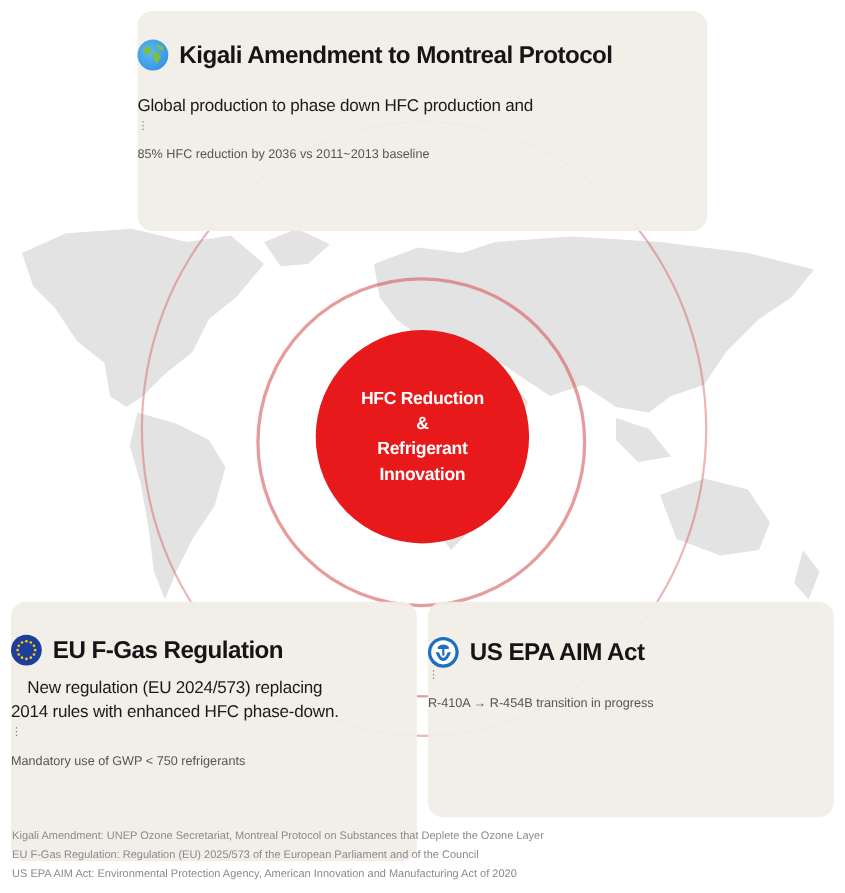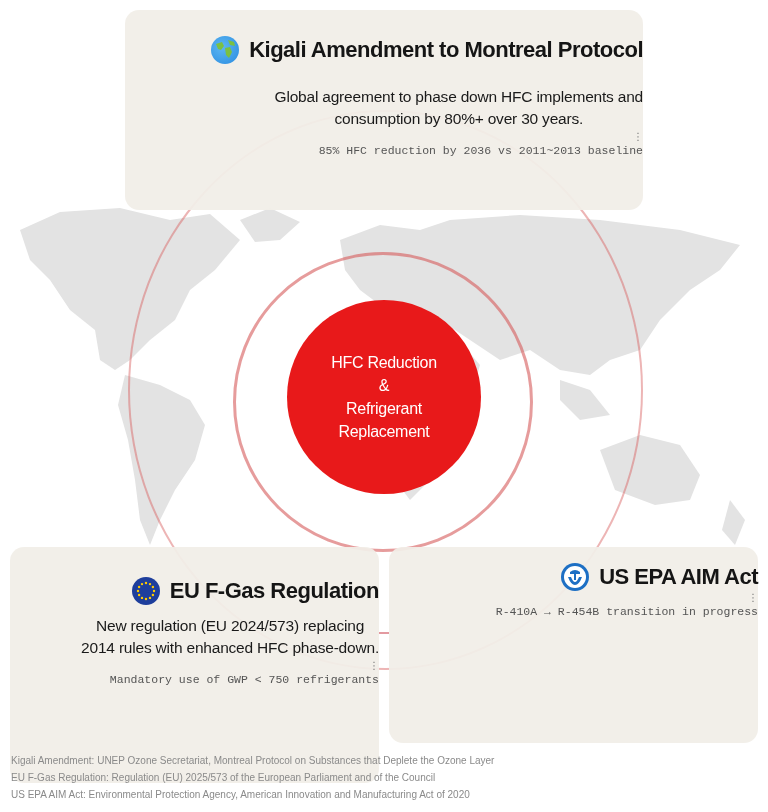--- a/index.html
+++ b/index.html
@@ -10,36 +10,36 @@
     color: #111;
   }
   .map { position: absolute; left: 0; top: 200px; width: 768px; height: 360px; }
   .ring { position: absolute; border-radius: 50%; box-sizing: border-box; }
   .ring-outer { left: 128px; top: 110px; width: 515px; height: 560px; border: 2px solid rgba(214,90,90,0.45); }
   .ring-inner { left: 233px; top: 252px; width: 300px; height: 300px; border: 3px solid rgba(214,90,90,0.6); }
   .core {
     position: absolute; left: 287px; top: 300px; width: 194px; height: 194px;
     border-radius: 50%; background: #e8191a;
     display: flex; flex-direction: column; align-items: center; justify-content: center;
-    color: #fff; font-weight: normal; font-size: 16px; line-height: 23px; text-align: center;
+    color: #fff; font-weight: bold; font-size: 16px; line-height: 23px; text-align: center;
     letter-spacing: -0.3px;
   }
   .card {
     position: absolute; background: rgba(241,238,232,0.94); border-radius: 14px;
-    display: flex; flex-direction: column; align-items: flex-end; text-align: center;
+    display: flex; flex-direction: column; align-items: flex-start; text-align: center;
     box-sizing: border-box;
   }
   .card-top { left: 125px; top: 10px; width: 518px; height: 200px; padding-top: 26px; }
   .card-eu { left: 10px; top: 547px; width: 369px; height: 236px; padding-top: 30px; }
-  .card-us { left: 389px; top: 547px; width: 369px; height: 196px; padding-top: 16px; }
+  .card-us { left: 389px; top: 547px; width: 369px; height: 196px; padding-top: 32px; }
   .title { display: flex; align-items: center; gap: 10px; font-size: 22px; font-weight: bold; letter-spacing: -0.5px; color: #151515; }
   .desc { margin-top: 10px; font-size: 15.5px; line-height: 22px; color: #1a1a1a; letter-spacing: -0.2px; }
   .card-top .desc { margin-top: 22px; }
   .dots { margin-top: 4px; font-size: 10px; line-height: 6px; color: #777; }
-  .note { margin-top: 4px; font-size: 11.5px; color: #555; font-family: Liberation Mono, monospace; }
+  .note { margin-top: 17px; font-size: 11.5px; color: #555; }
   .icon { width: 28px; height: 28px; border-radius: 50%; flex: none; position: relative; }
   .globe { background: radial-gradient(circle at 40% 40%, #5db7f2, #2a8be0); overflow: hidden; }
   .eu { background: #1e3e9c; }
   .epa { background: #1d6fc4; }
   .connector { position: absolute; left: 379px; top: 632px; width: 10px; height: 2px; background: #e39aa0; }
   .sources { position: absolute; left: 11px; top: 752px; font-size: 10px; line-height: 17px; color: #8a8a8a; }
 </style>
 </head>
 <body>
 
@@ -56,35 +56,34 @@
   </g>
 </svg>
 
 <div class="ring ring-outer"></div>
 <div class="ring ring-inner"></div>
 
 <div class="core">
   <span>HFC Reduction</span>
   <span>&amp;</span>
   <span>Refrigerant</span>
-  <span>Replacement</span>
+  <span>Innovation</span>
 </div>
 
 <div class="card card-top">
   <div class="title">
     <span class="icon globe">
       <svg width="28" height="28" viewBox="0 0 28 28">
           <path d="M5 8 L11 6 L13 10 L10 14 L7 13 Z M14 12 L19 11 L21 16 L18 22 L15 19 Z M17 4 L23 6 L24 10 L19 9 Z" fill="#7bc043"></path>
         </svg>
     </span>
     <span>Kigali Amendment to Montreal Protocol</span>
   </div>
   <div class="desc">
-    <div>Global agreement to phase down HFC implements and</div>
-    <div>consumption by 80%+ over 30 years.</div>
+    <div>Global production to phase down HFC production and</div>
   </div>
   <div class="dots">⋮</div>
   <div class="note">85% HFC reduction by 2036 vs 2011~2013 baseline</div>
 </div>
 
 <div class="connector"></div>
 
 <div class="card card-eu">
   <div class="title">
     <span class="icon eu">

